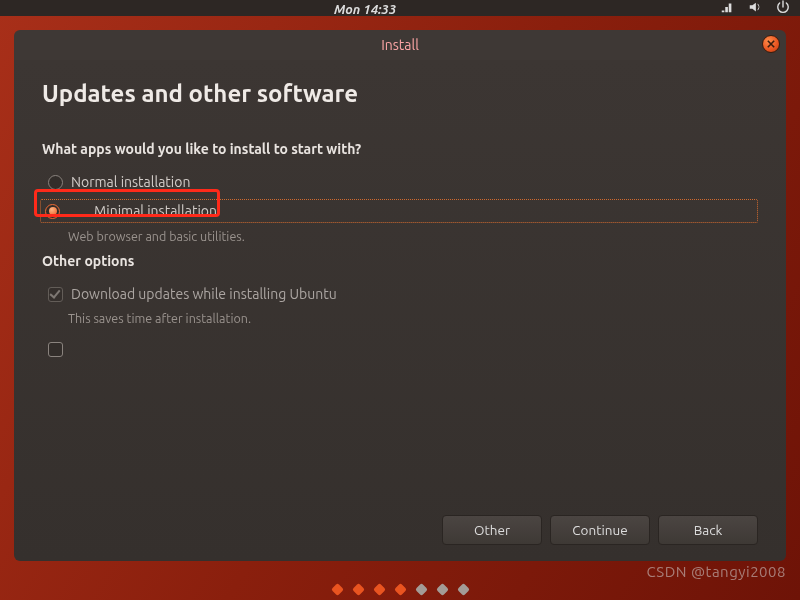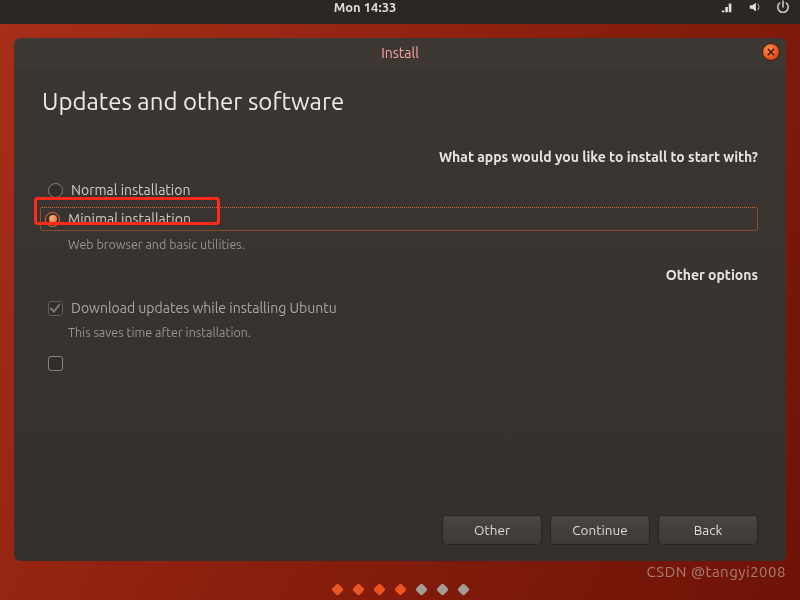--- a/index.html
+++ b/index.html
@@ -1,54 +1,54 @@
 <!DOCTYPE html>
 <html><head>
 <meta charset="utf-8">
 <style>
   * { box-sizing: border-box; margin: 0; padding: 0; }
   html, body { width: 800px; height: 600px; overflow: hidden; font-family: "Ubuntu", "DejaVu Sans", Arial, sans-serif; }
   body { background: linear-gradient(120deg, #a82f19 0%, #8a1f0d 50%, #6e1307 100%); display: flex; flex-direction: column; }
 
   
-  .menubar { height: 24px; background: #2d2724; color: #ddd; display: flex; align-items: flex-start; font-size: 13px; padding: 0 10px; }
+  .menubar { height: 16px; background: #2d2724; color: #ddd; display: flex; align-items: flex-end; font-size: 13px; padding: 0 10px; font-style: italic; }
   .menubar .center { flex:1; text-align:center; font-weight:600; }
   .menubar .indicators { display:flex; gap:14px; align-items:center; }
   .menubar svg { width:14px; height:14px; fill:#ddd; }
 
   .desk { flex:1; position:relative; padding: 14px 14px 0 14px; display:flex; flex-direction:column; }
 
   
   .titlebar { height: 30px; background:#3e3835; color:#fca5a5; border-radius:6px 6px 0 0; display:flex; align-items:center; justify-content:center; position:relative; font-size:14px; }
   .closebtn { position:absolute; right:6px; top:5px; width:18px; height:18px; border-radius:50%; background:radial-gradient(circle at 35% 30%, #ff8c4a, #e95420 60%, #b73b12); border:1px solid #3a1d0e; cursor:pointer; display:flex; align-items:center; justify-content:center; }
   .closebtn svg { width:8px; height:8px; stroke:#3a1d0e; stroke-width:2; }
 
   .window-body { flex:1; background:linear-gradient(#3c3633,#35302d); border-radius:0 0 6px 6px; padding: 20px 28px 16px 28px; color:#d7d2ce; display:flex; flex-direction:column; }
-  h1 { font-size:24px; font-weight:400; color:#efeae6; margin-bottom:34px; }
-  h2 { font-size:14px; font-weight:700; color:#e9e4e0; margin-bottom:10px;text-align:right; }
+  h1 { font-size:24px; font-weight:700; color:#efeae6; margin-bottom:34px; }
+  h2 { font-size:14px; font-weight:700; color:#e9e4e0; margin-bottom:10px; }
 
   .option-row { display:flex; align-items:center; gap:8px; margin:4px 0 2px 2px; font-size:14px; color:#d2ccc8; padding:3px 4px; }
   .option-desc { font-size:12.5px; color:#9a938e; margin:4px 0 10px 26px; }
   .radio, .check { width:15px; height:15px; display:inline-block; }
 
   .radio { border-radius:50%; border:1.5px solid #8a837e; background:#322d2a; position:relative; }
   .radio.selected { border-color:#ef6c34; }
   .radio.selected::after { content:""; position:absolute; inset:2.5px; border-radius:50%; background:radial-gradient(circle at 35% 30%, #ffb784, #ec5d25); }
 
   .check { border-radius:3px; border:1.5px solid #8a837e; background:#322d2a; position:relative; }
   .check.checked::after { content:""; position:absolute; left:3px; top:0px; width:4px; height:8px; border:solid #bdb6b0; border-width:0 2px 2px 0; transform:rotate(40deg); }
   .check.disabled, .radio.disabled { opacity:.7; }
   .disabled-row { opacity:.75; }
 
   
   .minimal-wrap { position:relative; }
   .hlbox { position:absolute; left:-8px; top:-6px; width:186px; height:28px; border:3px solid #ff2a1a; border-radius:4px; pointer-events:none; }
-  .dotted-focus { border:1px dotted #d16a2f; border-radius:2px; }
+  .dotted-focus { border:1px dotted #d16a2f; border-radius:2px;justify-content:space-between; }
 
-  .options-h2 { margin-top:6px; }
+  .options-h2 { }
 
   .button-row { margin-top:auto; display:flex; gap:8px; justify-content:flex-end; padding-top:20px; }
   .btn { min-width:100px; padding:6px 18px; font-size:13.5px; color:#ddd; background:linear-gradient(#4b4542,#3e3935); border:1px solid #2a2522; border-radius:4px; cursor:pointer; text-align:center; }
 
   .pager { display:flex; gap:12px; justify-content:center; padding:24px 0 6px 0; }
   .dot { width:9px; height:9px; border-radius:2px; background:#a39c97; transform:rotate(45deg); }
   .dot.done { background:#e95420; }
 
   .watermark { position:absolute; right:14px; bottom:20px; font-size:15px; color:rgba(210,210,210,.55); letter-spacing:.5px; pointer-events:none; }
 </style>

